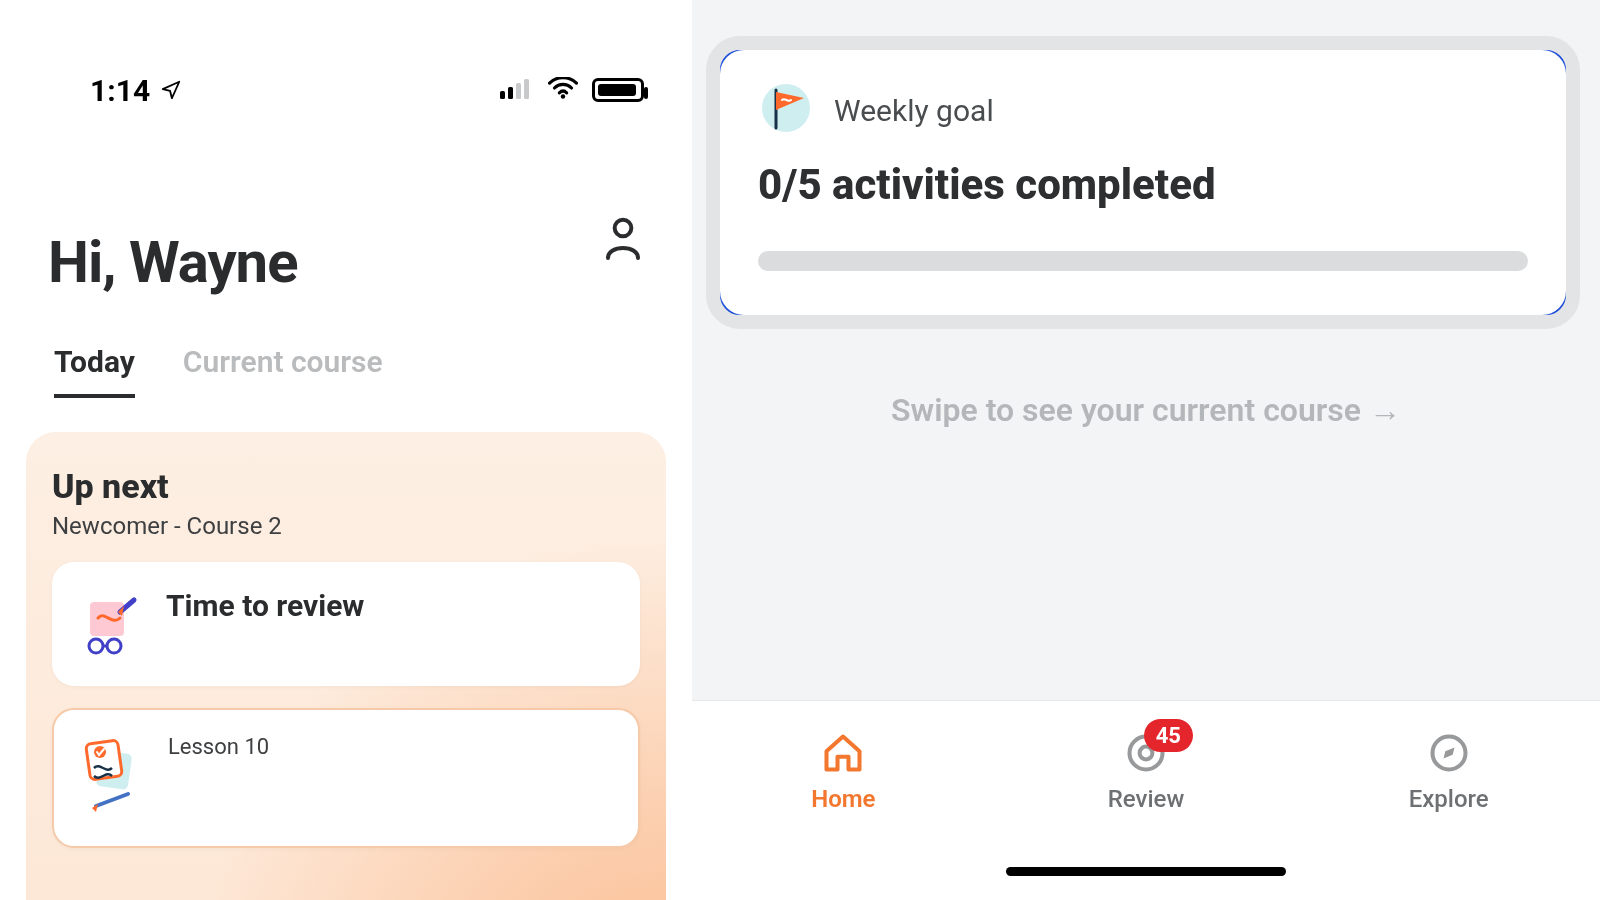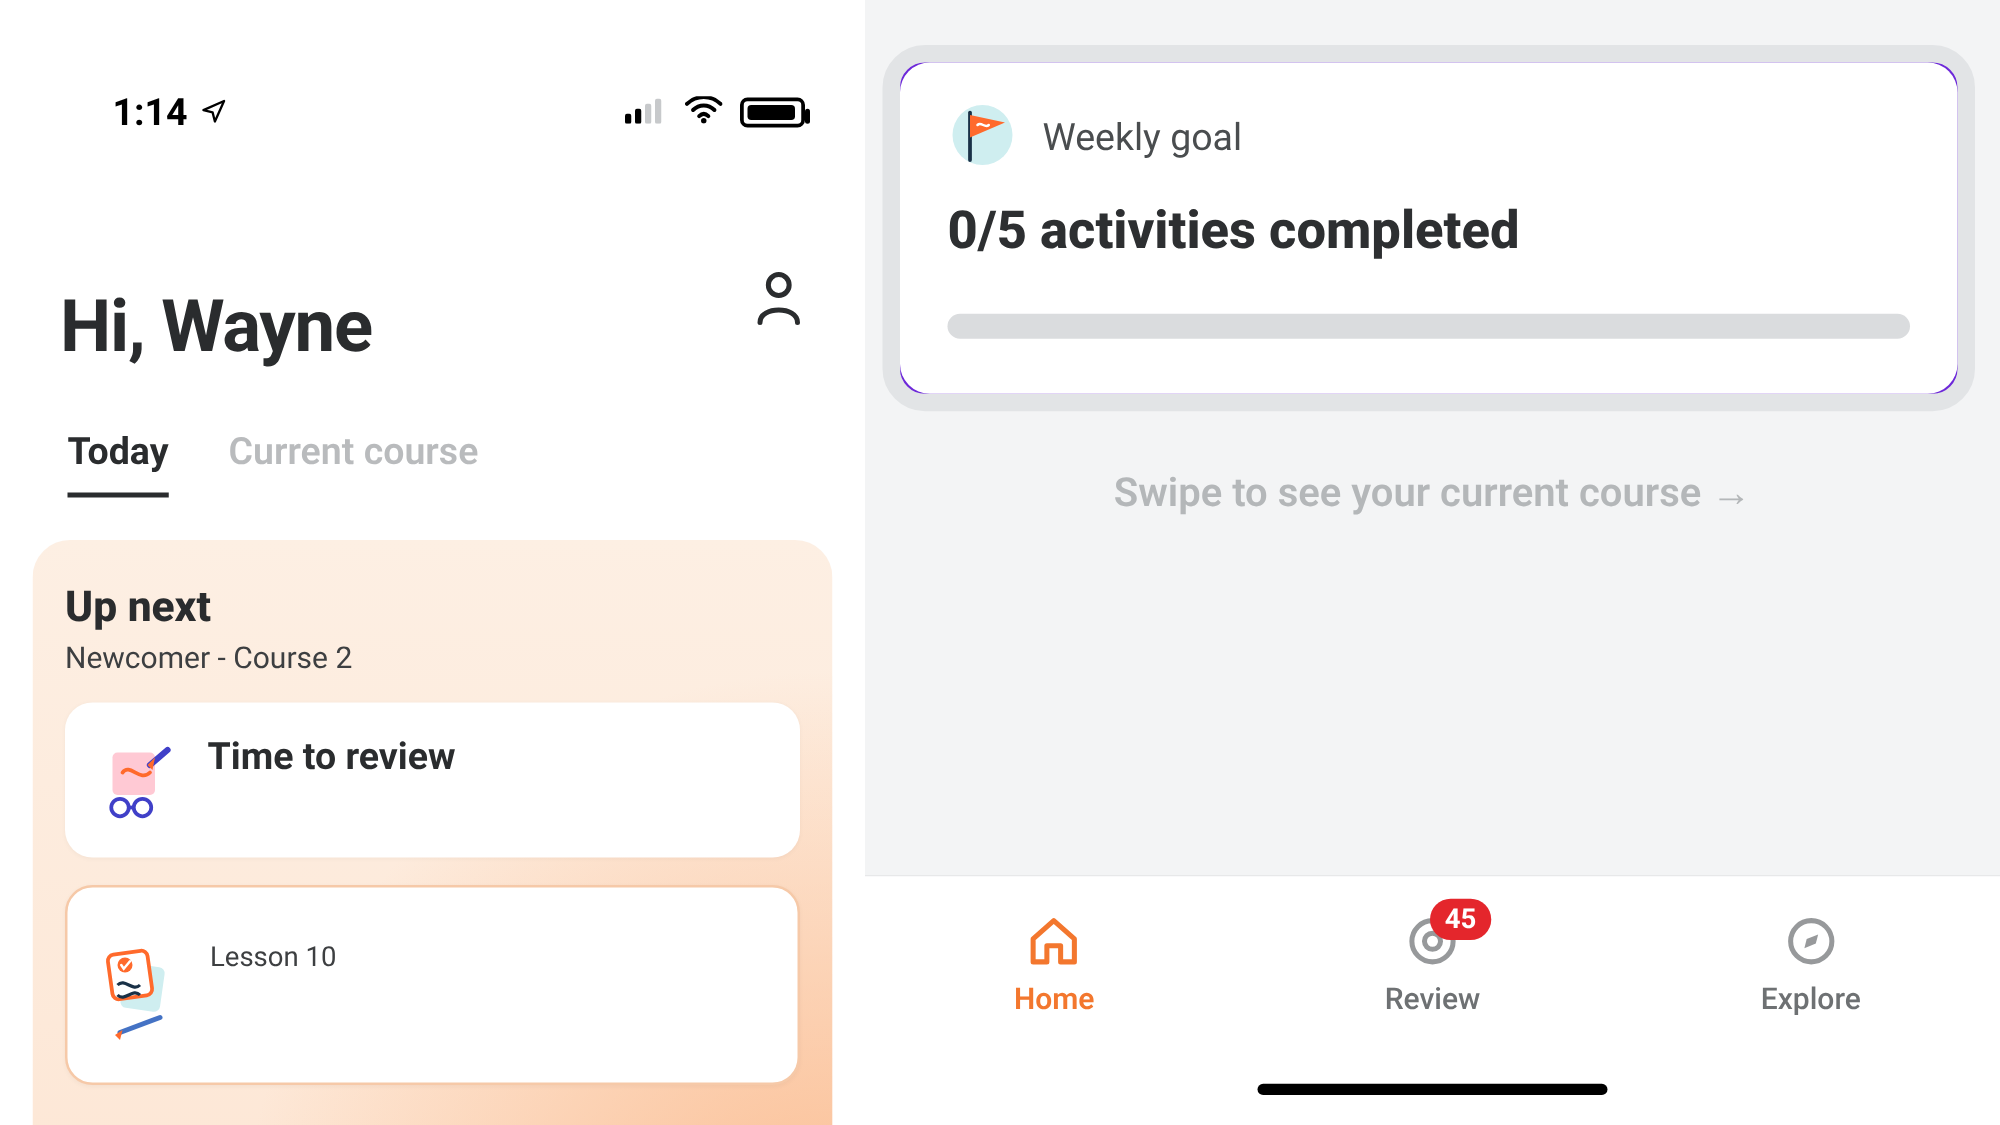--- a/index.html
+++ b/index.html
@@ -38,33 +38,33 @@
     height: 580px;
     overflow: hidden;
   }
   .upnext-title { font-size: 34px; font-weight:800; color:#2a2c2e; }
   .upnext-sub { font-size: 24px; color:#3d3f41; margin-top:6px; }
   .lesson-card {
     background:#fff; border-radius:22px; margin-top:22px;
     padding: 26px 24px; display:flex; gap:18px; align-items:flex-start;
     box-shadow: 0 1px 4px rgba(0,0,0,0.04);
   }
-  .lesson-card.big { padding: 44px 24px 40px 24px; border:2px solid #f6c9a8; align-items:flex-start;}
+  .lesson-card.big { padding: 24px 24px 40px 24px; border:2px solid #f6c9a8; align-items:flex-start;}
   .lesson-icon { width:72px; height:72px; flex:0 0 auto; }
   .lesson-text { display:flex; flex-direction:column; gap:4px; }
   .lesson-kicker { font-size:22px; color:#3d3f41; }
   .lesson-title { font-size:32px; font-weight:700; color:#2a2c2e; line-height:1.2; }
   .lesson-title.small { font-size:30px; }
 
   
   .goal-wrap {
-    margin: 36px 20px 0 14px;
+    margin: 36px 20px 16px 14px;
     border: 14px solid #e2e4e6;
     border-radius: 34px;
-    background:#6d28d9;
+    background:#1d4ed8;
   }
   .goal-card { background:#ffffff; border-radius:24px; padding: 30px 38px 44px 38px; }
   .goal-head { display:flex; align-items:center; gap:20px; }
   .goal-label { font-size:30px; color:#4a4d4f; }
   .goal-text { font-size:42px; font-weight:800; color:#2d2f31; margin-top:20px; }
   .goal-bar { height:20px; background:#dadcde; border-radius:12px; margin-top:42px; }
   .swipe-hint { text-align:center; color:#b4b7b9; font-size:32px; font-weight:600; margin-top:46px; }
   .right-spacer { flex: 1 1 auto; }
 
   

